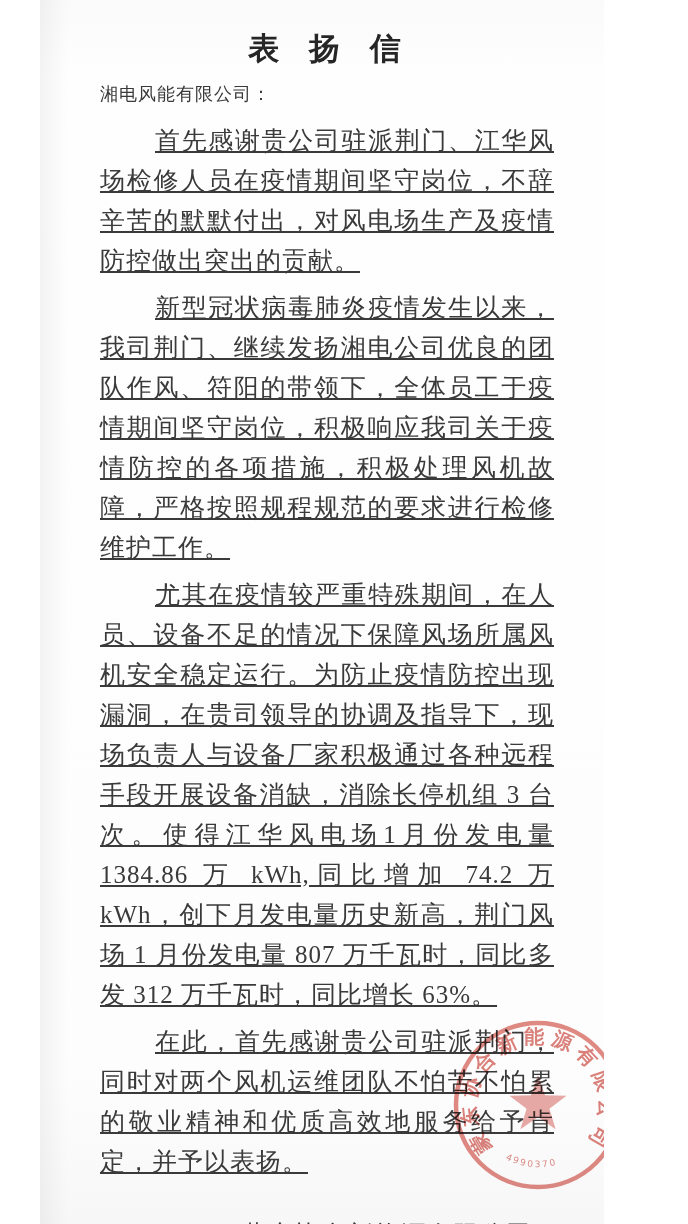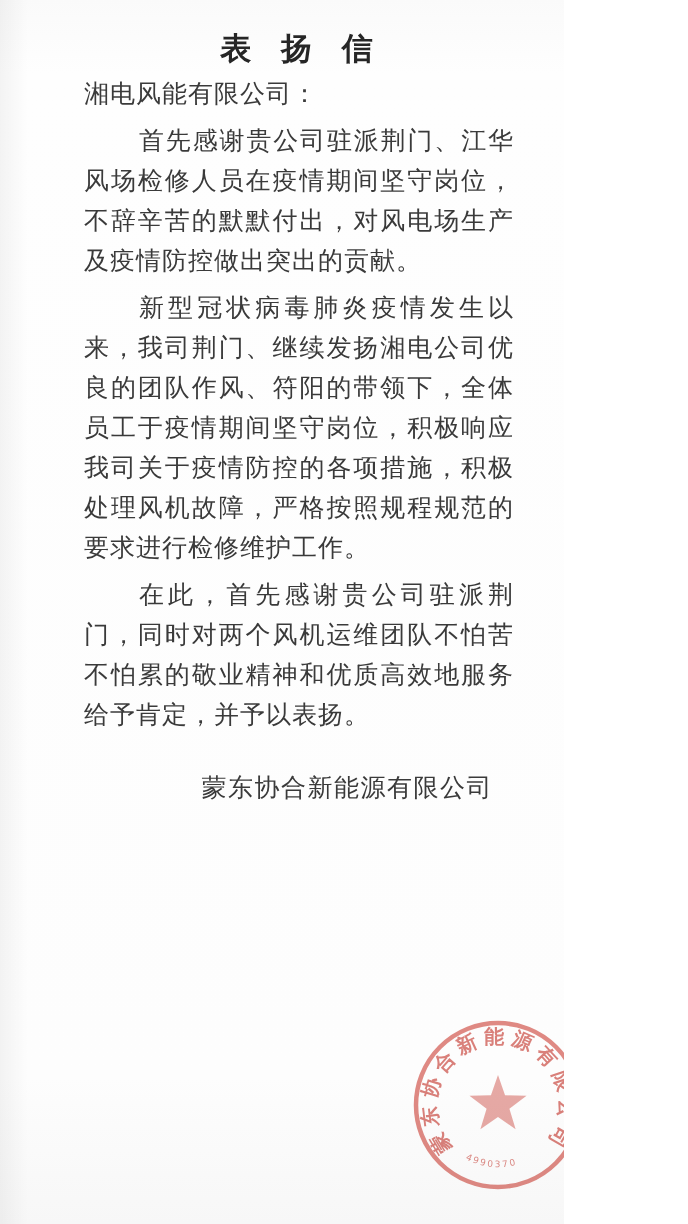--- a/index.html
+++ b/index.html
@@ -4,21 +4,22 @@
 <style>
   html,body{margin:0;padding:0;background:#ffffff;}
   .page{
     position:relative;
     width:564px;height:1224px;
     overflow:hidden;
     background:linear-gradient(180deg,#fafafa 0%,#fefefe 6%,#fdfdfd 88%,#f7f7f7 100%);
     font-family:"Liberation Serif","DejaVu Serif",serif;
     color:#3a3a3a;
     box-sizing:border-box;
-    padding:26px 50px 0 84px;
+    padding:26px 50px 0 60px;
+    margin-left:40px;
   }
   .edge-shade-left{
     position:absolute;left:0;top:0;bottom:0;width:28px;
     background:linear-gradient(90deg,rgba(0,0,0,0.045),rgba(0,0,0,0));
     pointer-events:none;
   }
   .smudge-a{
     position:absolute;left:585px;top:80px;width:60px;height:12px;
     background:radial-gradient(ellipse at center,rgba(185,185,185,0.38),rgba(185,185,185,0) 70%);
     border-radius:50%;filter:blur(2px);
@@ -33,32 +34,33 @@
     text-align:center;
     font-size:31px;
     font-weight:700;
     color:#262626;
     letter-spacing:5px;
     word-spacing:12px;
     line-height:45px;
   }
   .salutation{
     margin:3px 0 0 0;
-    font-size:25px;
+    font-size:18px;
     line-height:40px;
     letter-spacing:1px;
   }
   .para{
     margin:7px 0 0 0;
     font-size:25px;
     line-height:40px;
     letter-spacing:1px;
     text-indent:2.2em;
     text-align:justify;
     text-justify:inter-ideograph;
+    text-decoration:underline;
   }
   .signature{
     margin:33px 21px 0 0;
     font-size:25px;
     line-height:40px;
     letter-spacing:1.5px;
     text-align:right;
     position:relative;
     z-index:3;
   }
@@ -92,20 +94,21 @@
   <div class="edge-shade-left"></div>
   <div class="smudge-a"></div>
   <div class="smudge-b"></div>
 
   <h1 class="title">表 扬 信</h1>
 
   <p class="salutation">湘电风能有限公司：</p>
 
   <p class="para">首先感谢贵公司驻派荆门、江华风场检修人员在疫情期间坚守岗位，不辞辛苦的默默付出，对风电场生产及疫情防控做出突出的贡献。</p>
   <p class="para">新型冠状病毒肺炎疫情发生以来，我司荆门、继续发扬湘电公司优良的团队作风、符阳的带领下，全体员工于疫情期间坚守岗位，积极响应我司关于疫情防控的各项措施，积极处理风机故障，严格按照规程规范的要求进行检修维护工作。</p>
+  <p class="para">尤其在疫情较严重特殊期间，在人员、设备不足的情况下保障风场所属风机安全稳定运行。为防止疫情防控出现漏洞，在贵司领导的协调及指导下，现场负责人与设备厂家积极通过各种远程手段开展设备消缺，消除长停机组 3 台次。使得江华风电场1月份发电量 1384.86 万 kWh,同比增加 74.2 万 kWh，创下月发电量历史新高，荆门风场 1 月份发电量 807 万千瓦时，同比多发 312 万千瓦时，同比增长 63%。</p>
   <p class="para">在此，首先感谢贵公司驻派荆门，同时对两个风机运维团队不怕苦不怕累的敬业精神和优质高效地服务给予肯定，并予以表扬。</p>
 
   <div class="signature">蒙东协合新能源有限公司</div>
 
   <svg class="seal" viewBox="0 0 200 200" xmlns="http://www.w3.org/2000/svg" aria-hidden="true">
     <circle class="seal-ring" cx="100" cy="100" r="82"></circle>
     <path id="sealArcPath" d="M 56,144 A 62,62 0 1 1 144,144" fill="none"></path>
     <text class="seal-arc-text">
       <textPath href="#sealArcPath" startOffset="2">蒙东协合新能源有限公司</textPath>
     </text>

